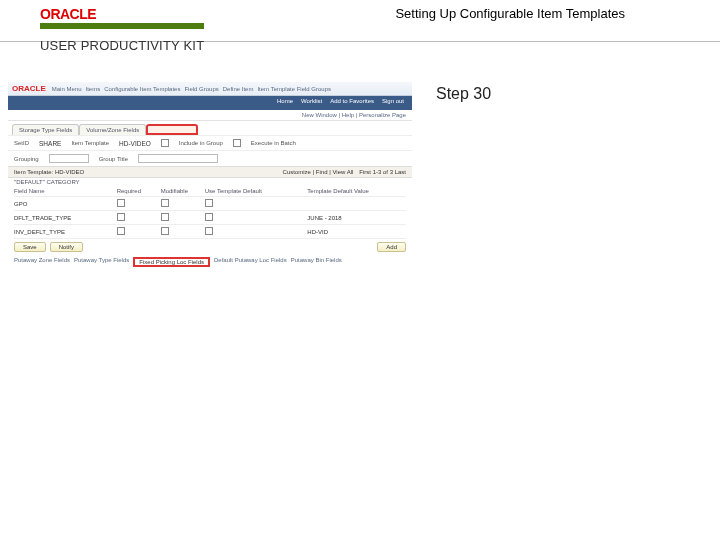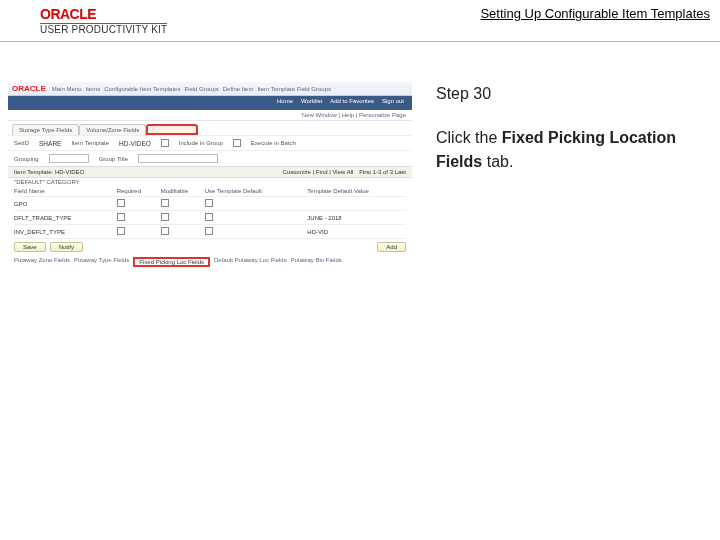--- a/index.html
+++ b/index.html
@@ -1,22 +1,22 @@
 <!DOCTYPE html>
 <html><head>
 <meta charset="utf-8">
 <style>
   * { box-sizing: border-box; margin: 0; padding: 0; }
   body { width: 720px; height: 540px; background: #fff; font-family: Arial, sans-serif; font-size: 11px; color: #222; position: relative; }
 
   .header { display: flex; align-items: flex-start; padding: 6px 10px 0 40px; border-bottom: 1px solid #bbb; height: 42px; }
   .logo-block { display: flex; flex-direction: column; gap: 1px; }
   .oracle-logo { color: #d00; font-weight: 900; font-size: 14px; letter-spacing: -0.5px; }
-  .upk { font-size: 10px; letter-spacing: 0.2px; color: #333; border-top: 1px solid #4d7c0f; padding-top: 0; }
-  .page-title { margin-left: auto; font-size: 13px; color: #000; text-decoration: underline; }
+  .upk { font-size: 13px; letter-spacing: 0.2px; color: #333; border-top: 6px solid #4d7c0f; padding-top: 9px; }
+  .page-title { margin-left: auto; margin-right: 85px; font-size: 13px; color: #000; }
 
   .main { display: flex; }
   .screenshot { width: 418px; padding: 40px 0 0 8px; }
   .side { width: 290px; padding: 40px 10px 0 18px; font-size: 16px; line-height: 1.5; }
   .step-label { margin-bottom: 20px; }
   .bold { font-weight: 700; }
 
   
   .app { width: 404px; background: #fff; border: none; font-size: 6.5px; color: #333; }
   .app-bar { background: linear-gradient(#f4f7fb,#e8eef6); display: flex; align-items: center; padding: 2px 4px; border-bottom: 1px solid #c5cfdc; }
@@ -159,17 +159,14 @@
         <span class="subtab hl">Fixed Picking Loc Fields</span>
         <span class="subtab">Default Putaway Loc Fields</span>
         <span class="subtab">Putaway Bin Fields</span>
       </div>
     </div>
 
   </div>
 
   <div class="side">
     <div class="step-label">Step 30</div>
-    <div>
-      <span>Click the </span><span class="bold">Fixed Picking Location Fields</span><span> tab.</span>
-    </div>
   </div>
 </div>
 
 </body></html>

